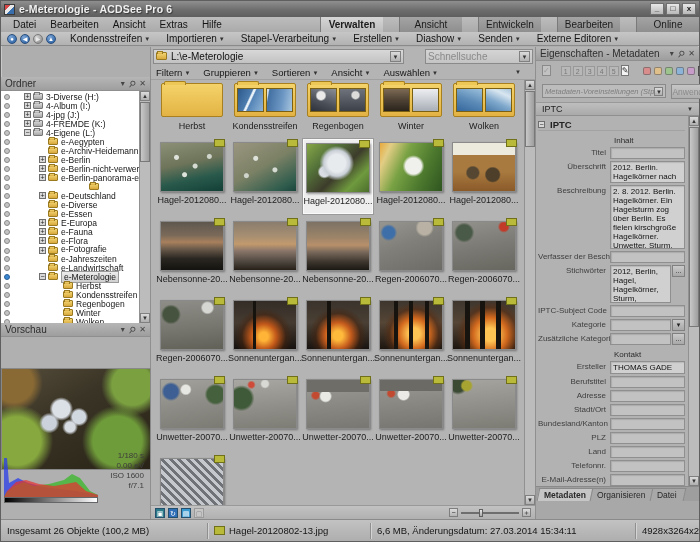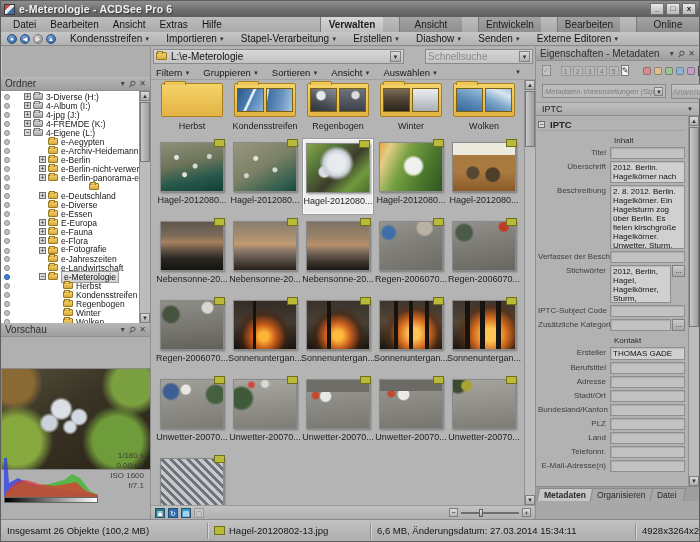--- a/index.html
+++ b/index.html
@@ -682,20 +682,25 @@
               <div class="fieldrow">
     <div class="flabel">Stichwörter</div>
     <div class="fval filled h38">2012, Berlin, Hagel, Hagelkörner, Sturm, Unwetter, Wetter</div>
   <div class="fbtn">...</div>
               </div>
               <div class="fieldrow">
     <div class="flabel">IPTC-Subject Code</div>
     <div class="fval"></div>
   </div>
               <div class="fieldrow">
+    <div class="flabel">Kategorie</div>
+    <div class="fval"></div>
+  <div class="fbtn">▾</div>
+              </div>
+              <div class="fieldrow">
     <div class="flabel">Zusätzliche Kategorien</div>
     <div class="fval"></div>
   <div class="fbtn">...</div>
               </div>
               <div class="sectionrow">Kontakt</div>
               <div class="fieldrow">
     <div class="flabel">Ersteller</div>
     <div class="fval filled">THOMAS GADE</div>
   </div>
               <div class="fieldrow">

